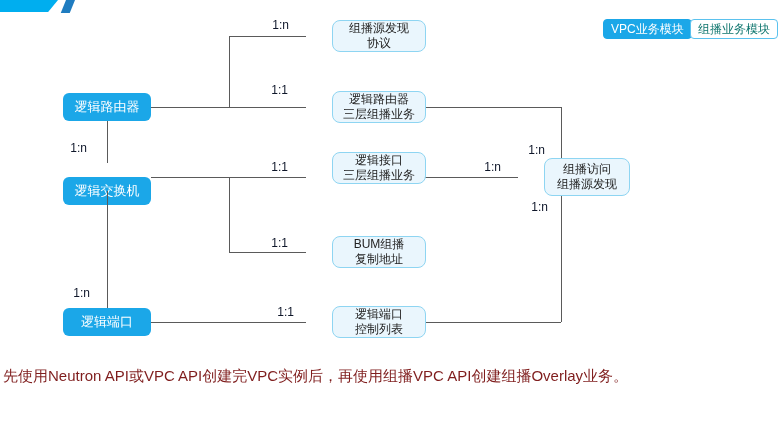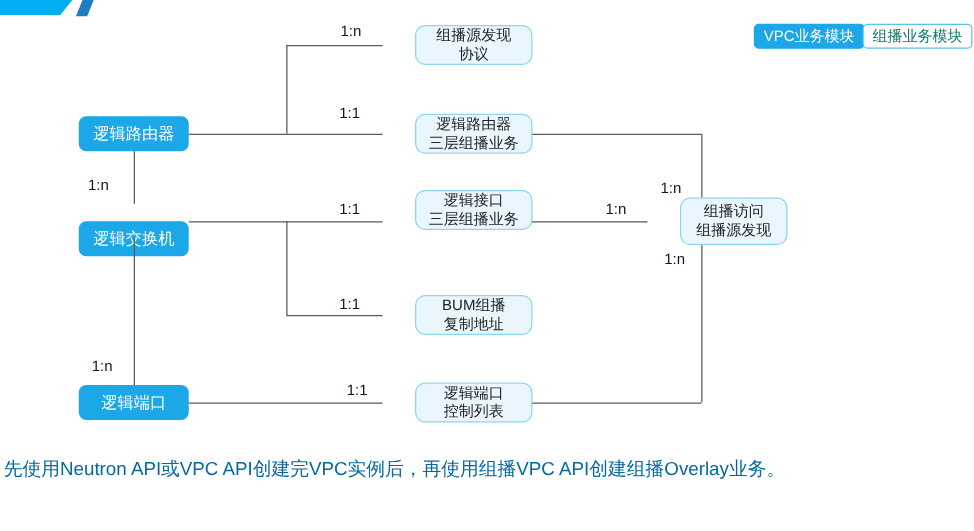--- a/index.html
+++ b/index.html
@@ -53,21 +53,21 @@
   .h { height: 1px; }
   .v { width: 1px; }
   
   .mult {
     position: absolute; width: 24px; text-align: right;
     font-size: 12px; color: #0f172a; white-space: nowrap; z-index: 3;
   }
   
   .footer {
     position: absolute; left: 3px; top: 361px;
-    font-size: 15px; line-height: 29px; color: #0369a1; white-space: nowrap;
+    font-size: 15px; line-height: 29px; color: #7f1d1d; white-space: nowrap;
   }
 </style>
 </head>
 <body>
 
 <div class="stage">
 
   <div class="deco-bar"></div>
   <div class="deco-slash"></div>
 

